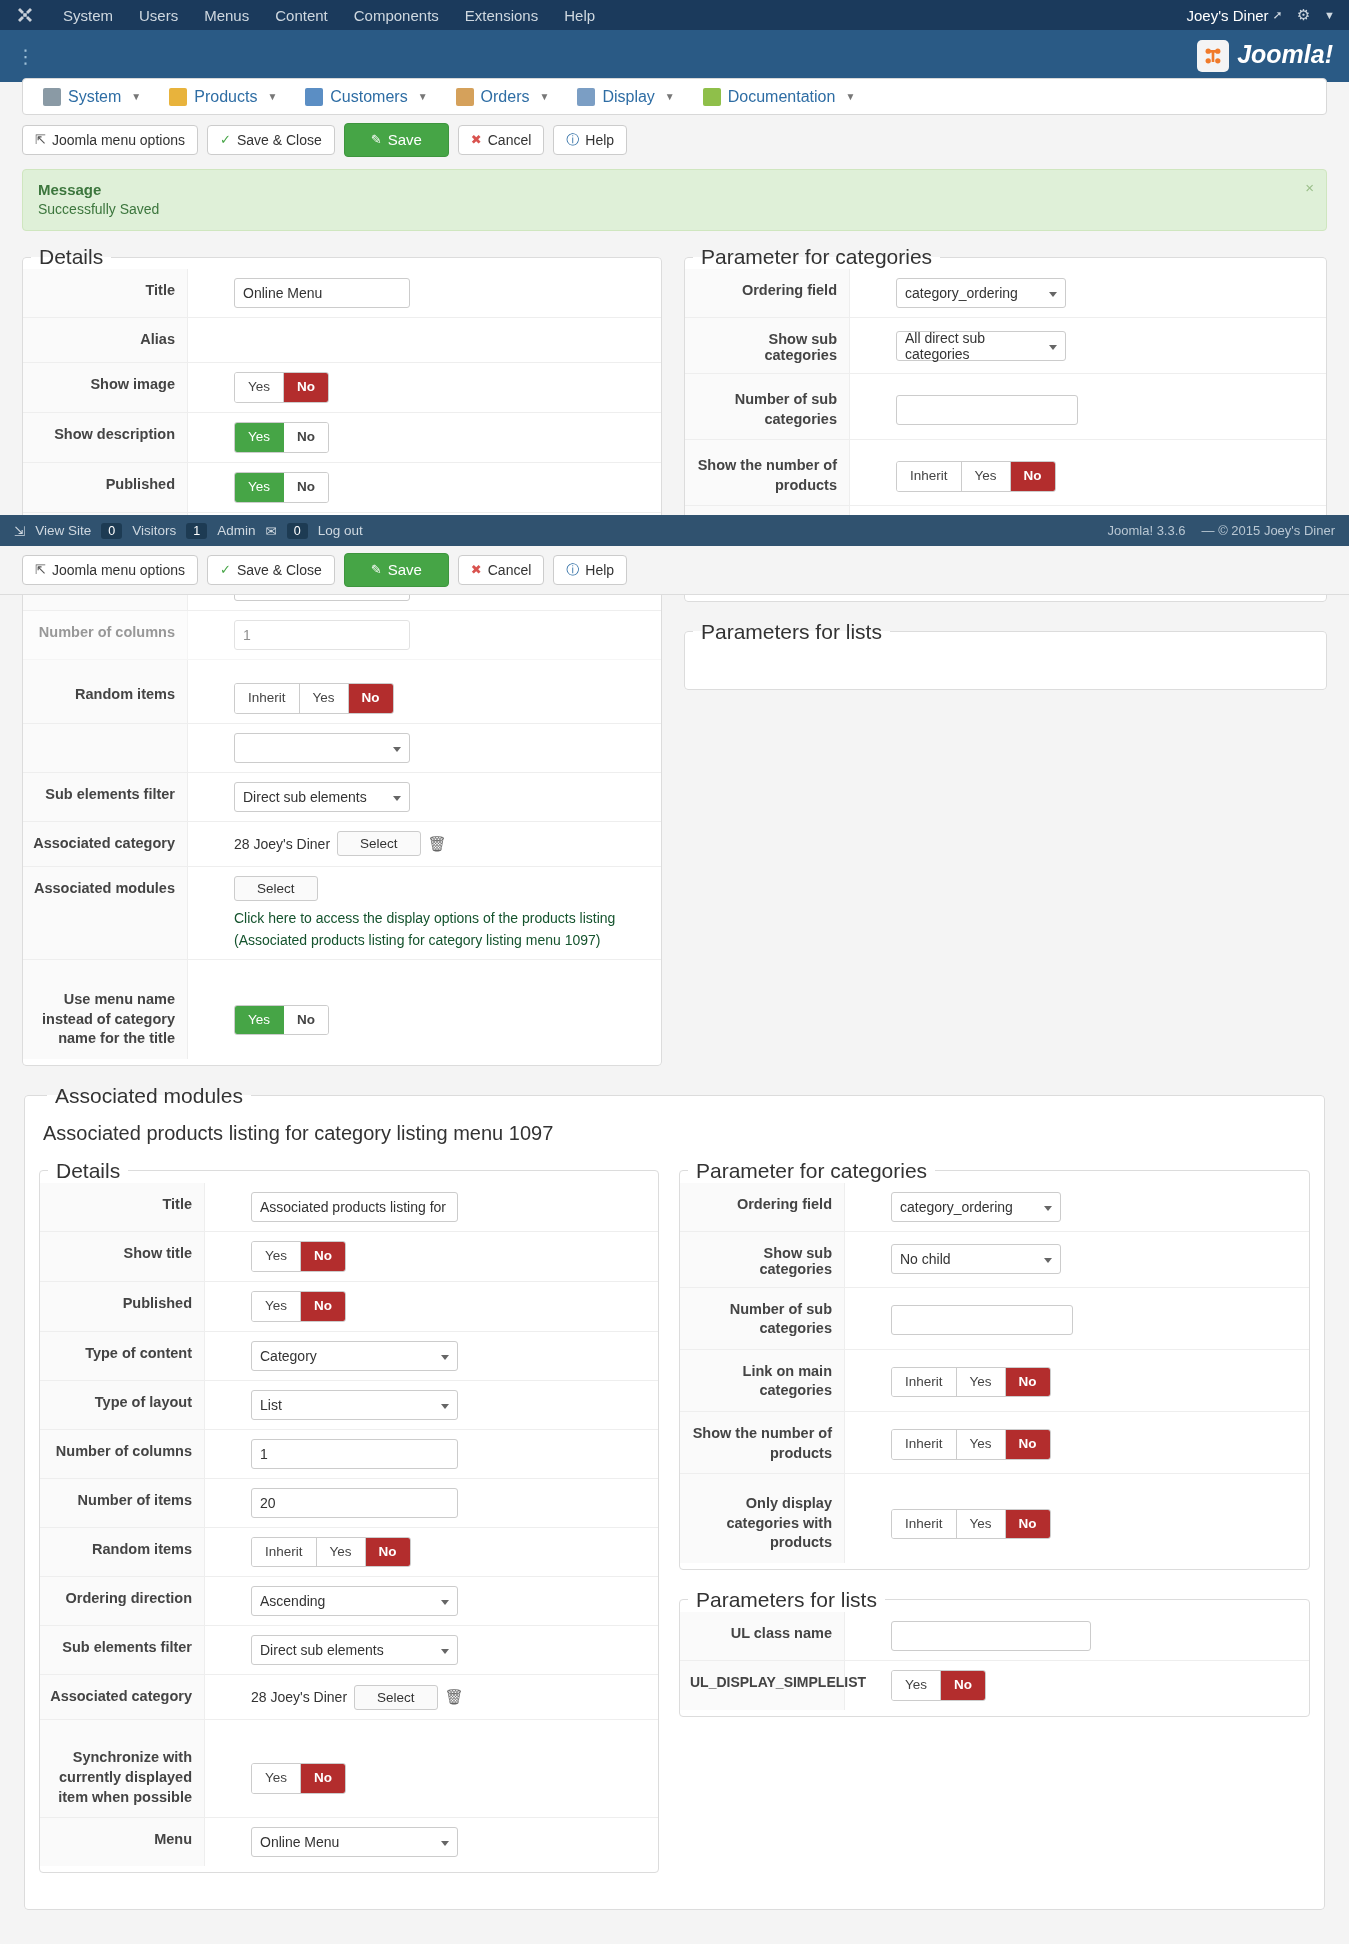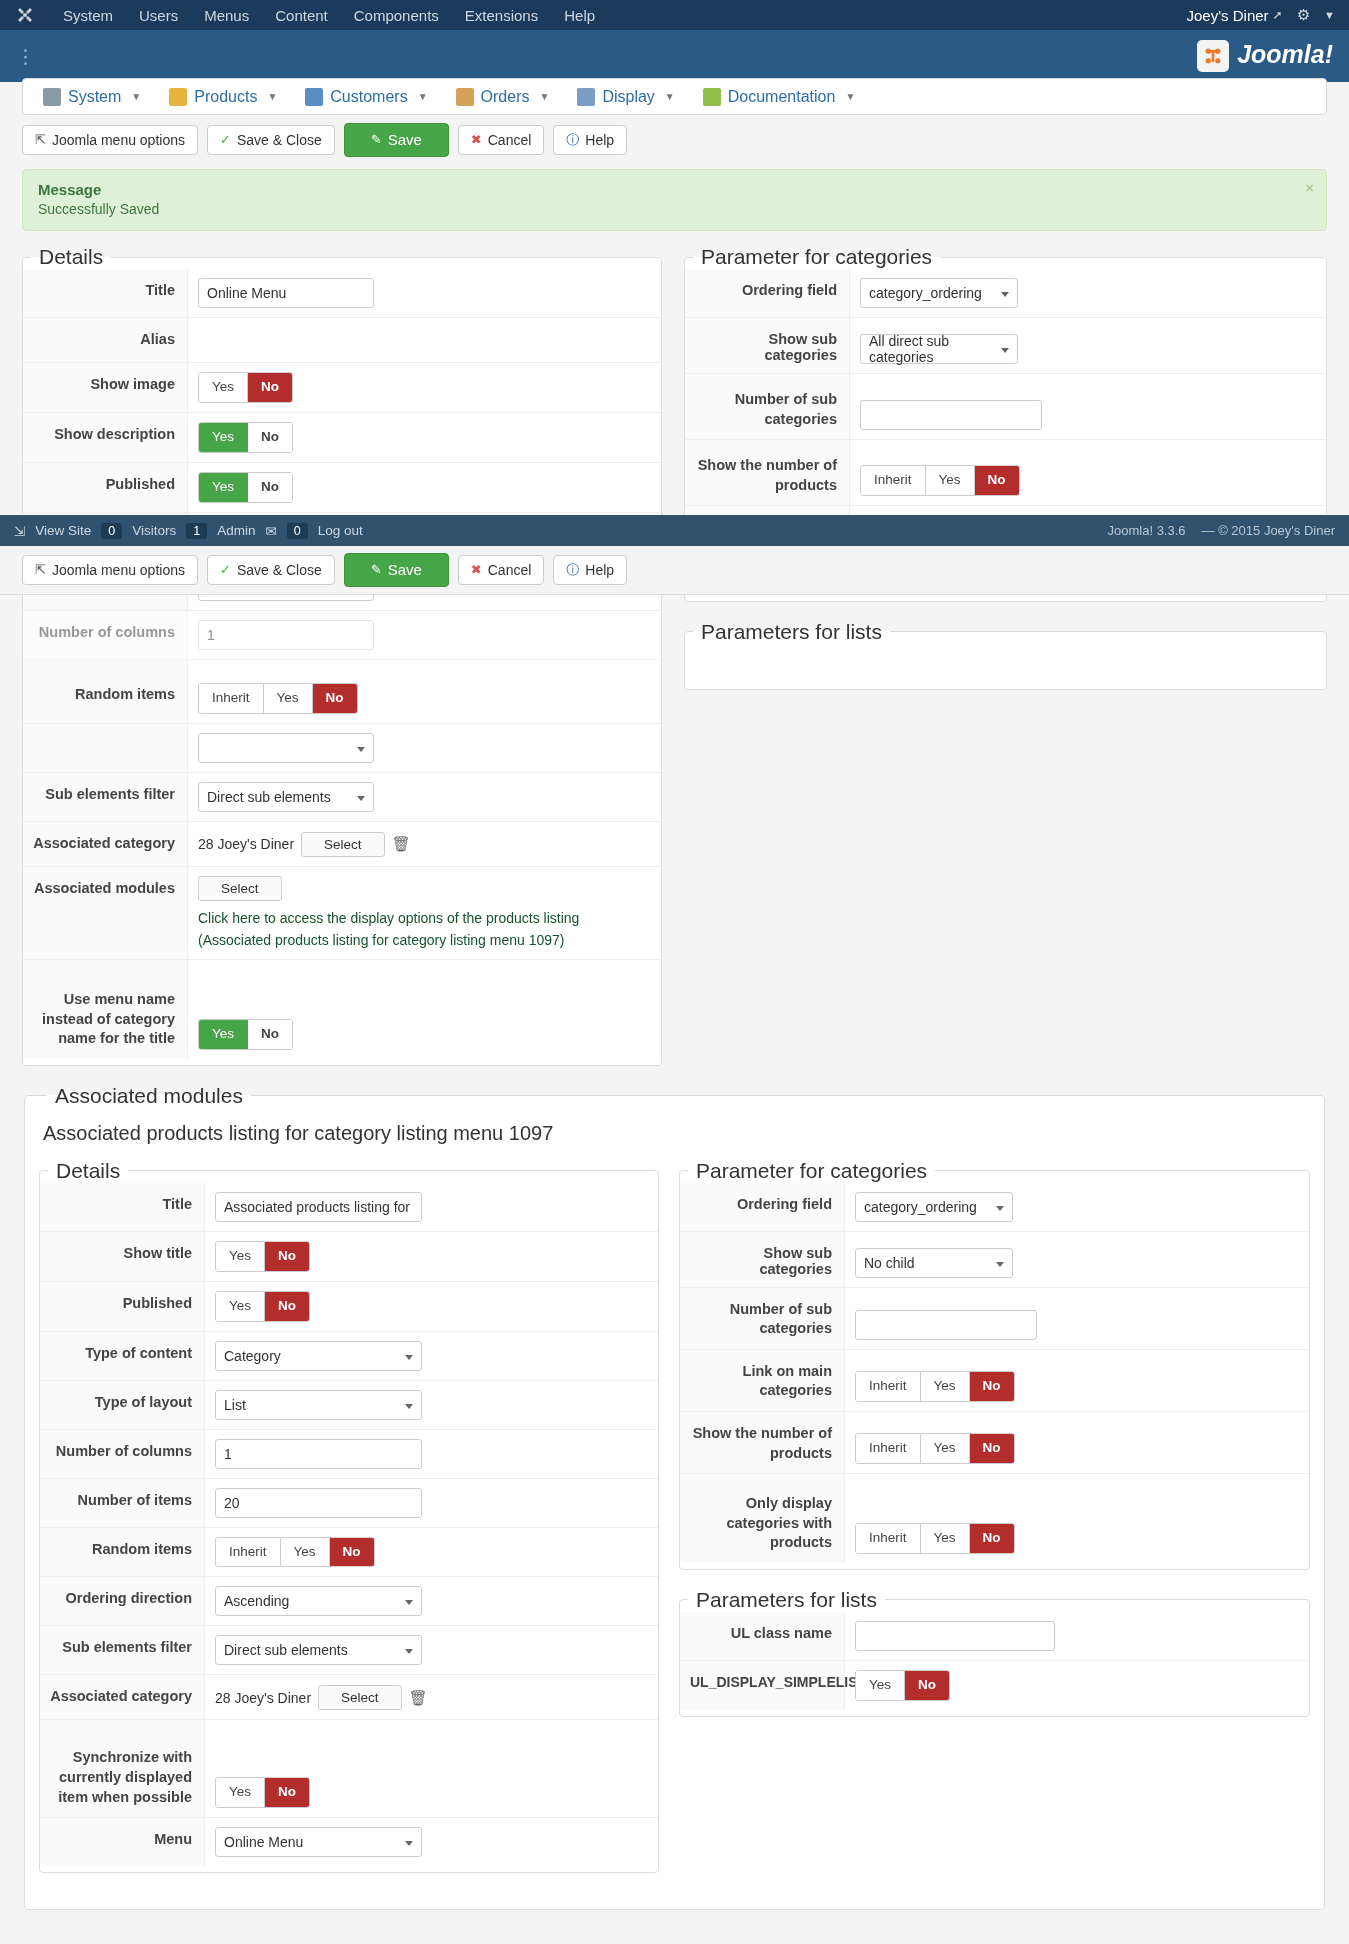--- a/index.html
+++ b/index.html
@@ -100,22 +100,23 @@
   .col-r { flex:1; }
 
   fieldset.panel {
     border:1px solid #dcdcdc; border-radius:4px; background:#fff;
     margin:0 0 18px 0; padding:0 0 6px 0;
   }
   fieldset.panel > legend {
     font-size:21px; color:#333; padding:0 8px; margin-left:8px; font-weight:normal;
   }
   .frow {
-    display:flex; align-items:flex-end; border-bottom:1px solid #eee;
+    display:flex; align-items:center; border-bottom:1px solid #eee;
     min-height:45px;
+    gap:36px;
   }
   .frow:last-child { border-bottom:none; }
   .flabel {
     width:165px; flex:0 0 165px; text-align:right; padding:13px 12px 10px 10px;
     font-size:14.5px; color:#444; font-weight:bold; background:#fafafa;
     align-self:stretch; border-right:1px solid #eee;
   }
   .fctl { padding:9px 10px; flex:1; display:flex; align-items:center; flex-wrap:wrap; gap:7px; }
   .fctl.stack { flex-direction:column; align-items:flex-start; }
 
@@ -131,21 +132,21 @@
     position:relative; border:1px solid #ccc; border-radius:3px; height:30px;
     background:#fff; display:inline-flex; align-items:center; padding:0 24px 0 8px;
     font-size:14px; color:#333;
   }
   .sel:after {
     content:""; position:absolute; right:8px; top:13px;
     border-left:4px solid transparent; border-right:4px solid transparent;
     border-top:5px solid #666;
   }
   .sel-w { width:176px; }
-  .sel-w2 { width:158px; }
+  .sel-w2 { width:170px; }
 
   
   .grp { display:inline-flex; border-radius:3px; overflow:hidden; border:1px solid #ccc; }
   .grp span {
     padding:6px 13px; font-size:13.5px; background:#fff; color:#444;
     border-right:1px solid #ccc; line-height:1.25;
   }
   .grp span:last-child { border-right:none;font-weight:bold; }
   .grp span.on-y { background:#46a546; color:#fff; border-color:#46a546; }
   .grp span.on-n { background:#b32d2d; color:#fff; border-color:#b32d2d; }

